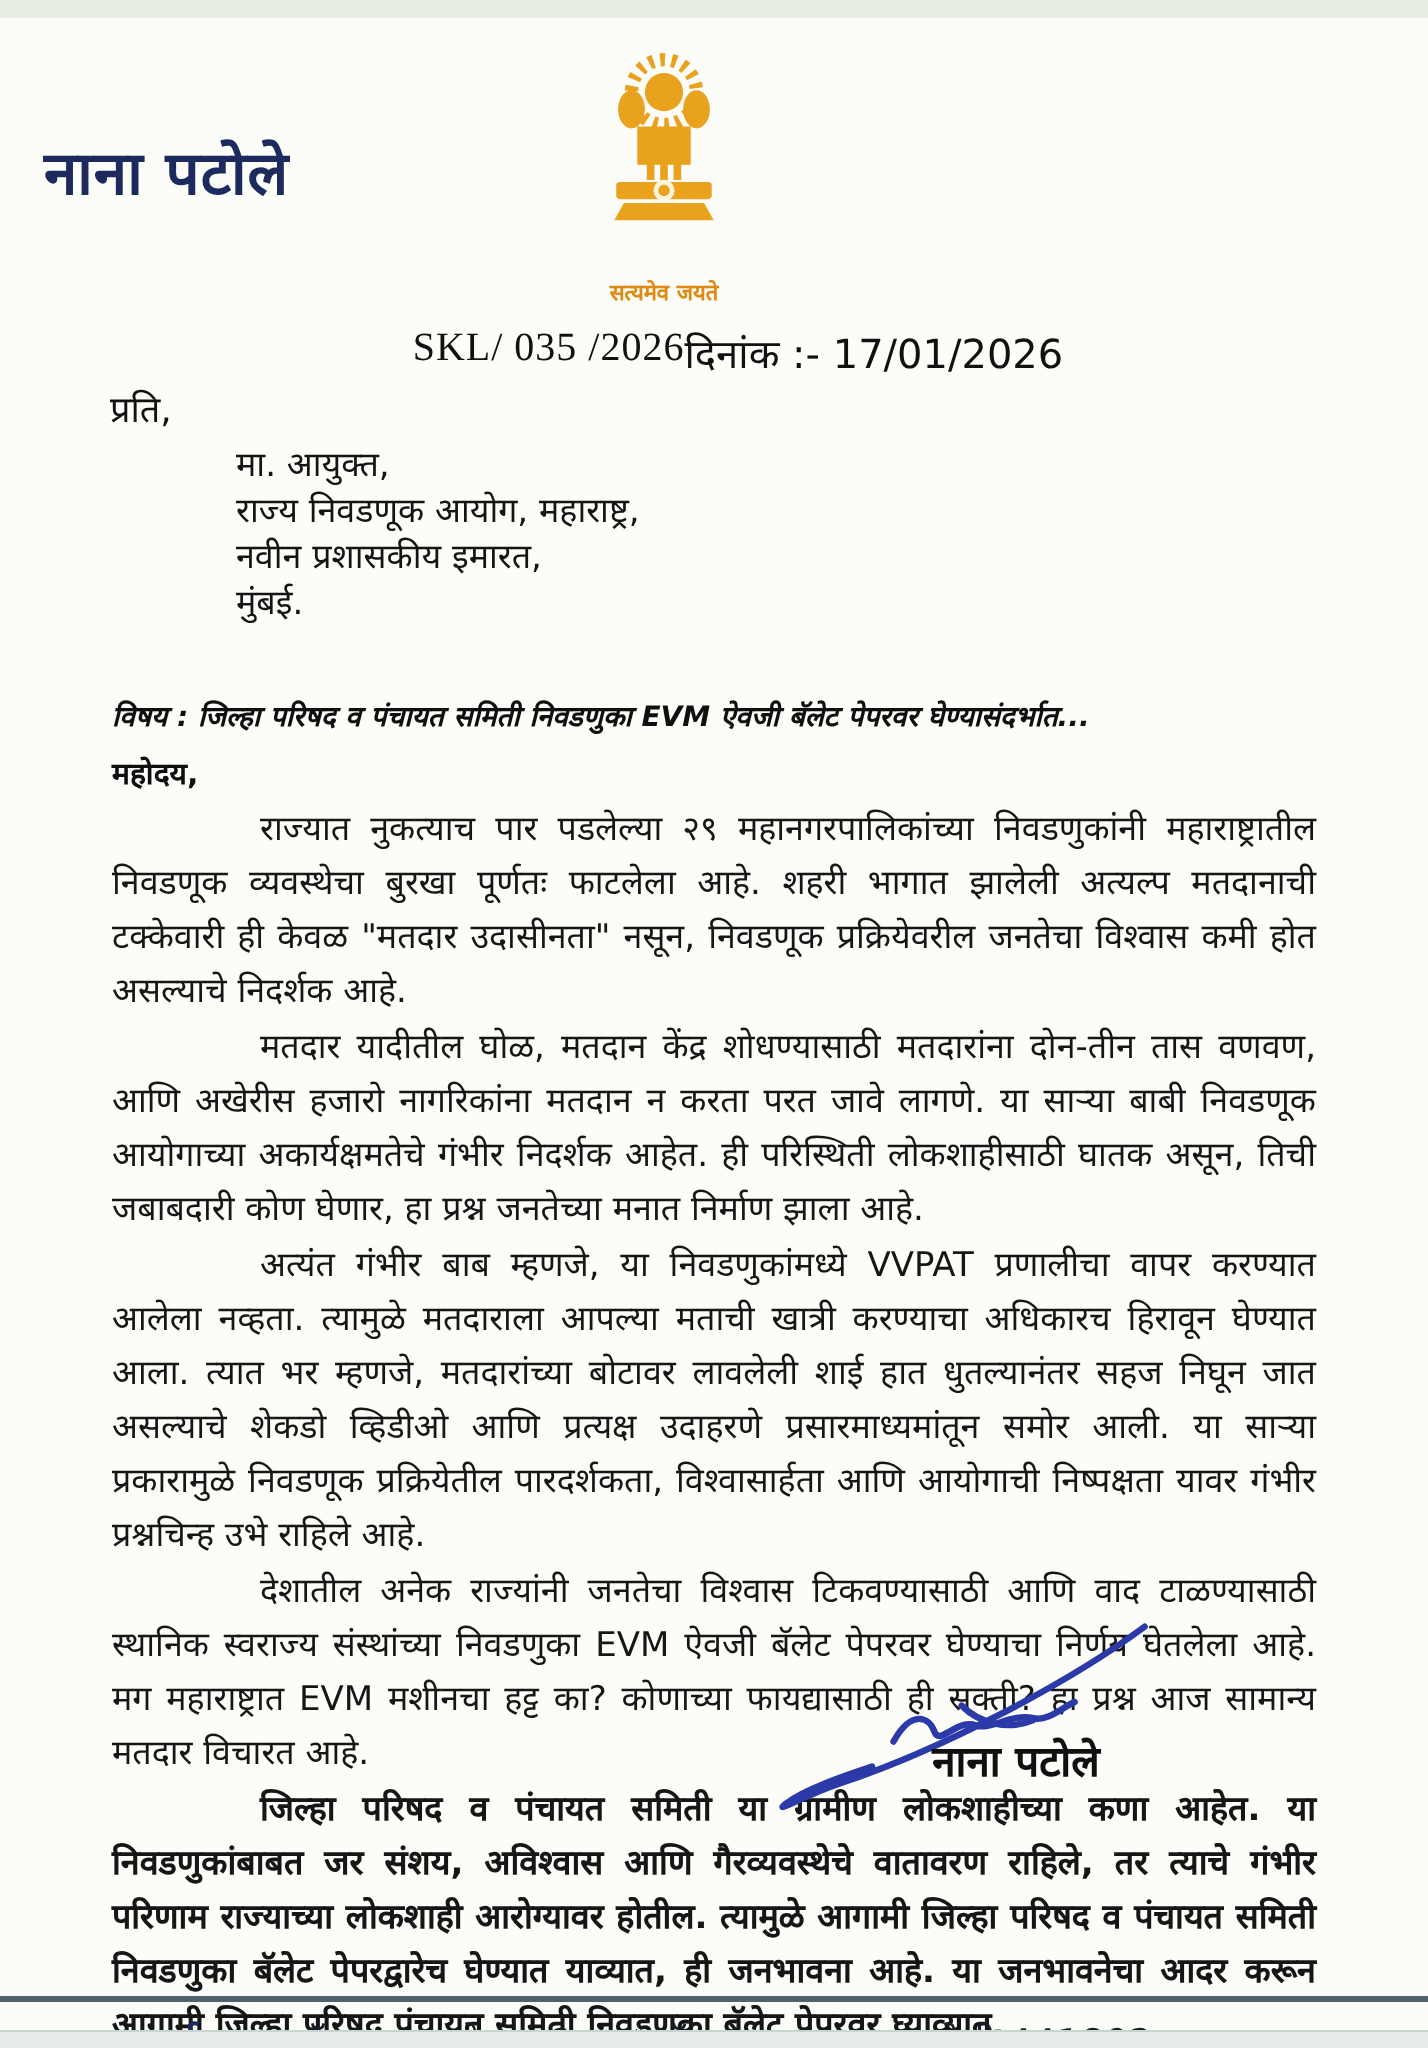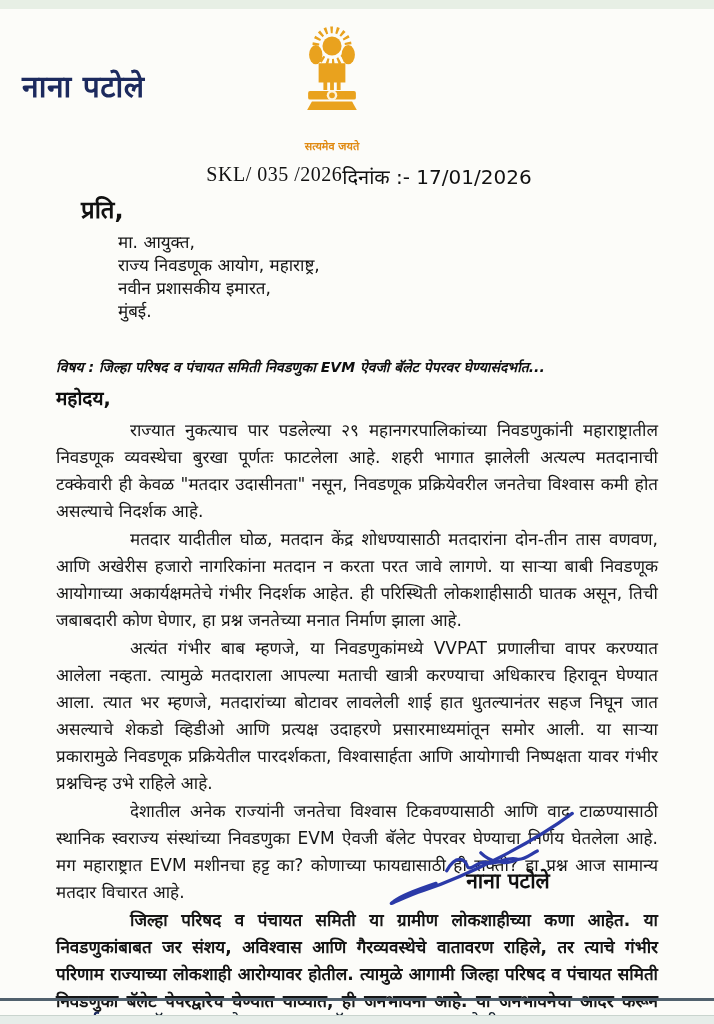--- a/index.html
+++ b/index.html
@@ -20,25 +20,25 @@
   .who{width:230px;font-size:30px;font-weight:bold;color:#1c2a5e;margin-top:42px;letter-spacing:.5px;}
   .emblem-wrap{width:160px;text-align:center;}
   .emblem-caption{font-size:11px;color:#e08a12;margin-top:19px;font-weight:bold;}
   .hdr-right{flex:1;text-align:center;font-weight:bold;color:#1c2a5e;font-size:17.5px;line-height:23px;margin-top:8px;}
 
   
   .meta-row{display:flex;justify-content:center;margin:10px 64px 0 88px;font-size:20px;color:#111;}
   .ref-no{font-family:"Liberation Serif",serif;letter-spacing:.5px;}
   .date-line{font-size:20px;}
 
-  .to-label{margin:2px 0 0 81px;font-size:24px;font-weight:bold;color:#111;}
+  .to-label{margin:2px 0 0 55px;font-size:18px;font-weight:normal;color:#111;}
   .recipient{margin:6px 0 0 118px;font-size:17px;line-height:23px;color:#141414;}
 
   .subject{margin:34px 56px 0 56px;font-weight:bold;font-size:14px;color:#0f0f0f;font-style:italic;}
-  .greeting{margin:9px 0 0 56px;font-weight:bold;font-size:19px;color:#0f0f0f;}
+  .greeting{margin:9px 0 0 56px;font-weight:bold;font-size:15px;color:#0f0f0f;}
 
   .letter-body{margin:6px 56px 0 56px;font-size:17px;line-height:27px;text-align:justify;color:#161616;}
   .letter-body p{margin:0 0 1px 0;text-indent:74px;}
   .letter-body p.bold{font-weight:bold;}
 
   
   .signature{position:absolute;top:808px;left:368px;width:240px;text-align:center;}
   .sig-svg{display:block;margin:0 auto -46px auto;}
   .sig-name{font-size:21px;font-weight:bold;color:#101010;position:relative;z-index:2;margin-left:40px;}
 

